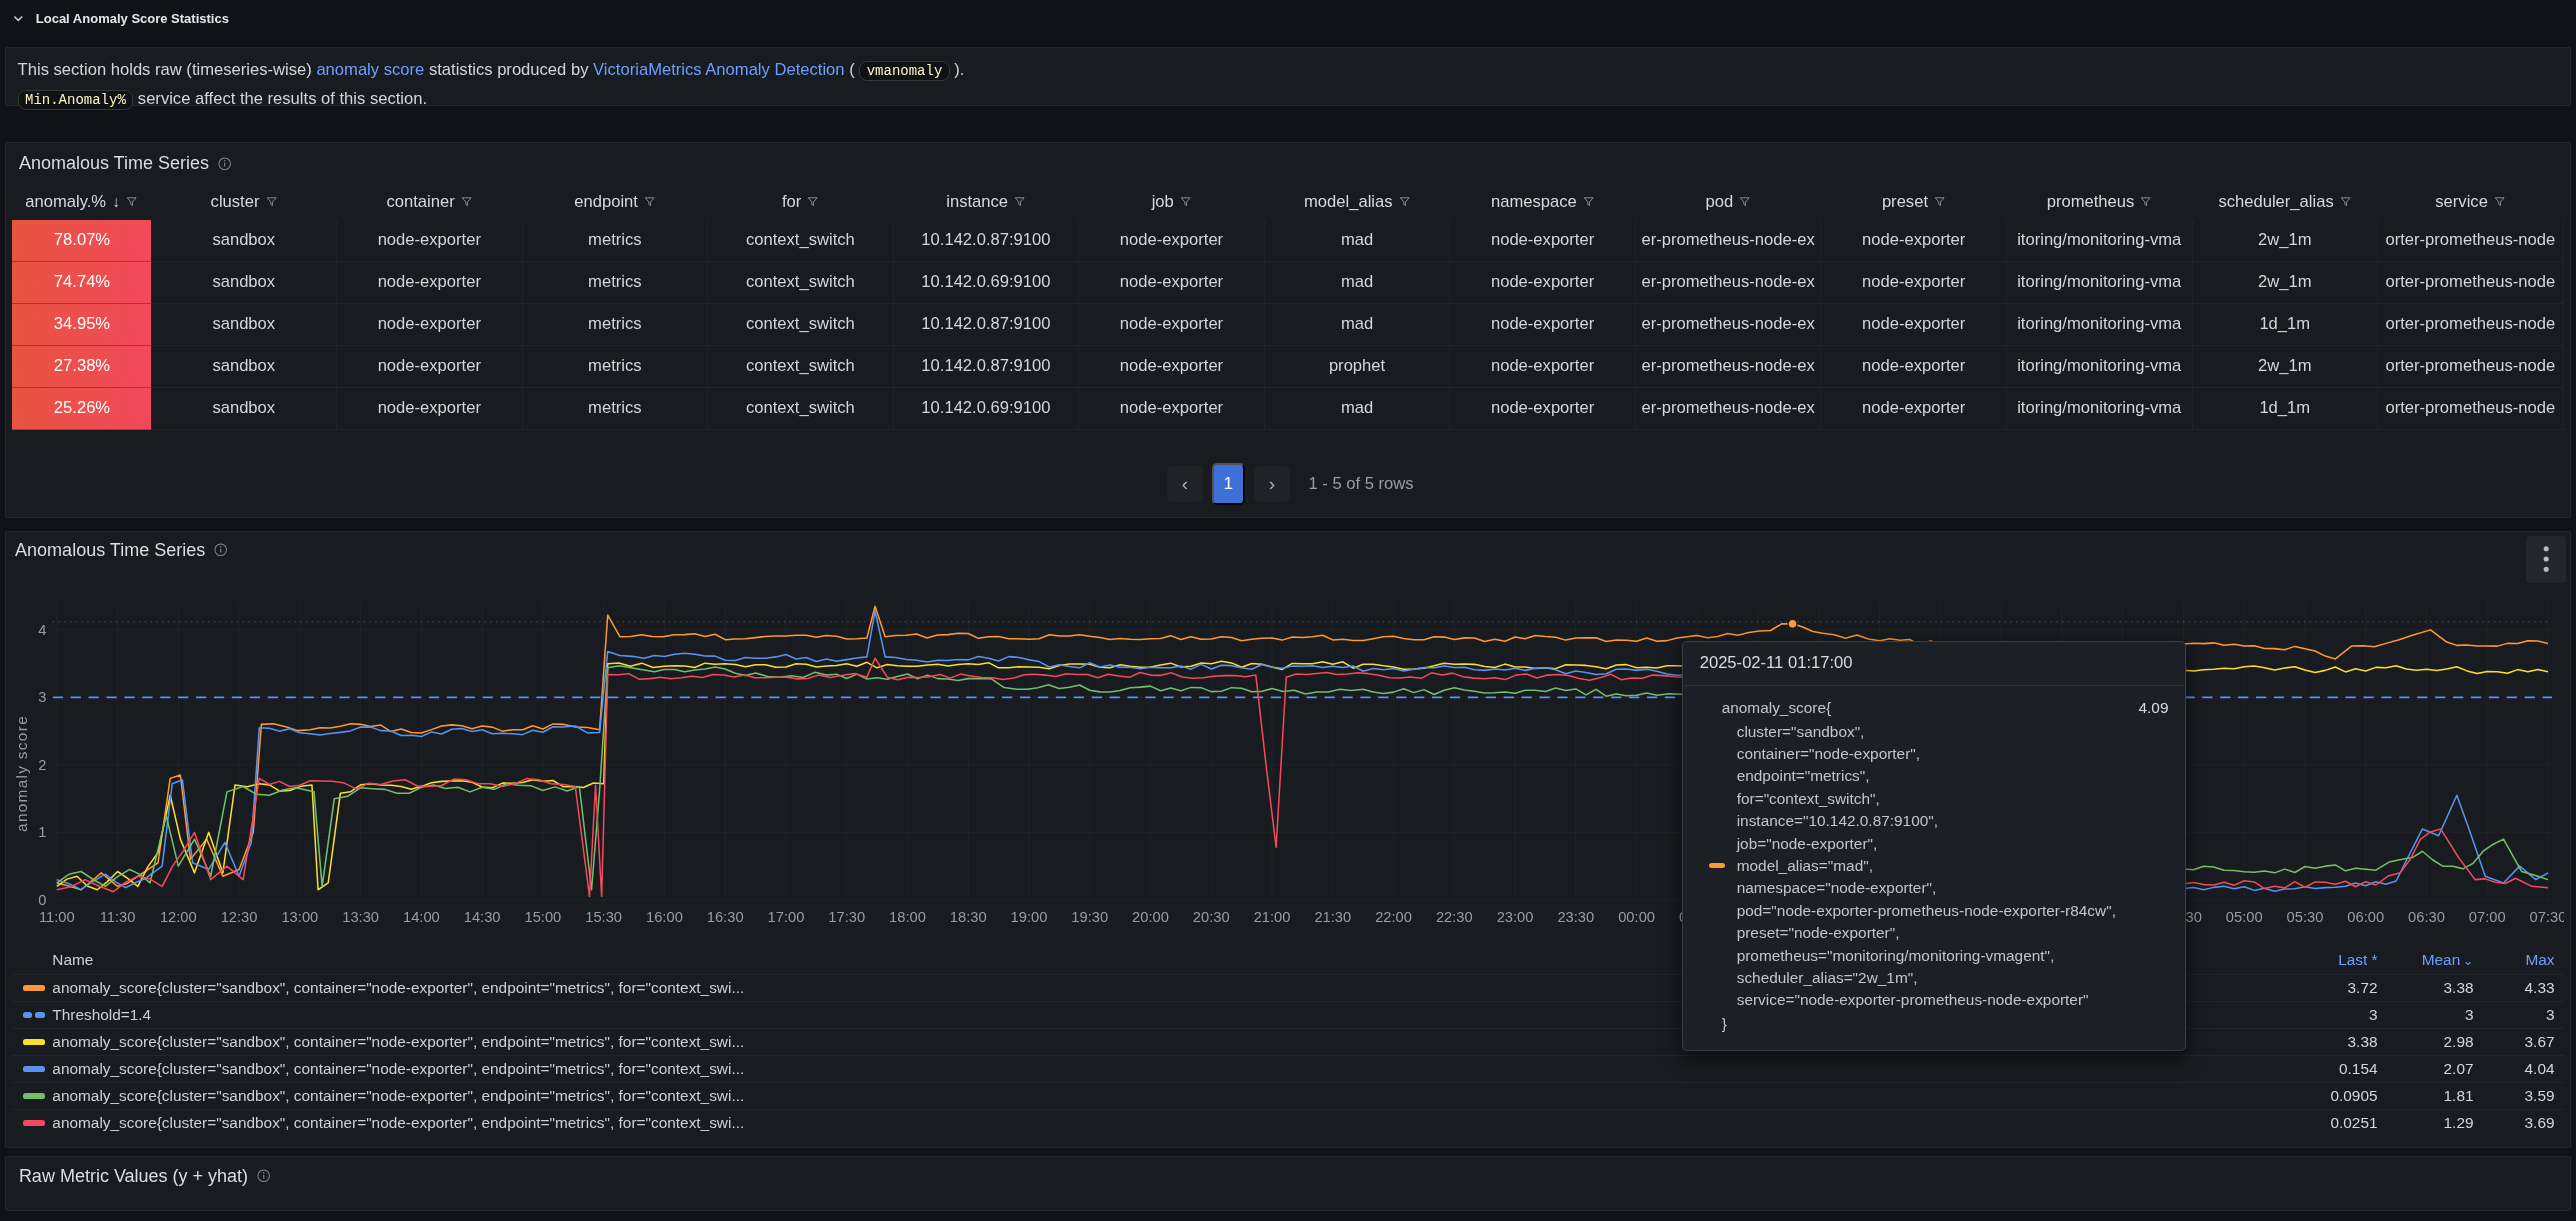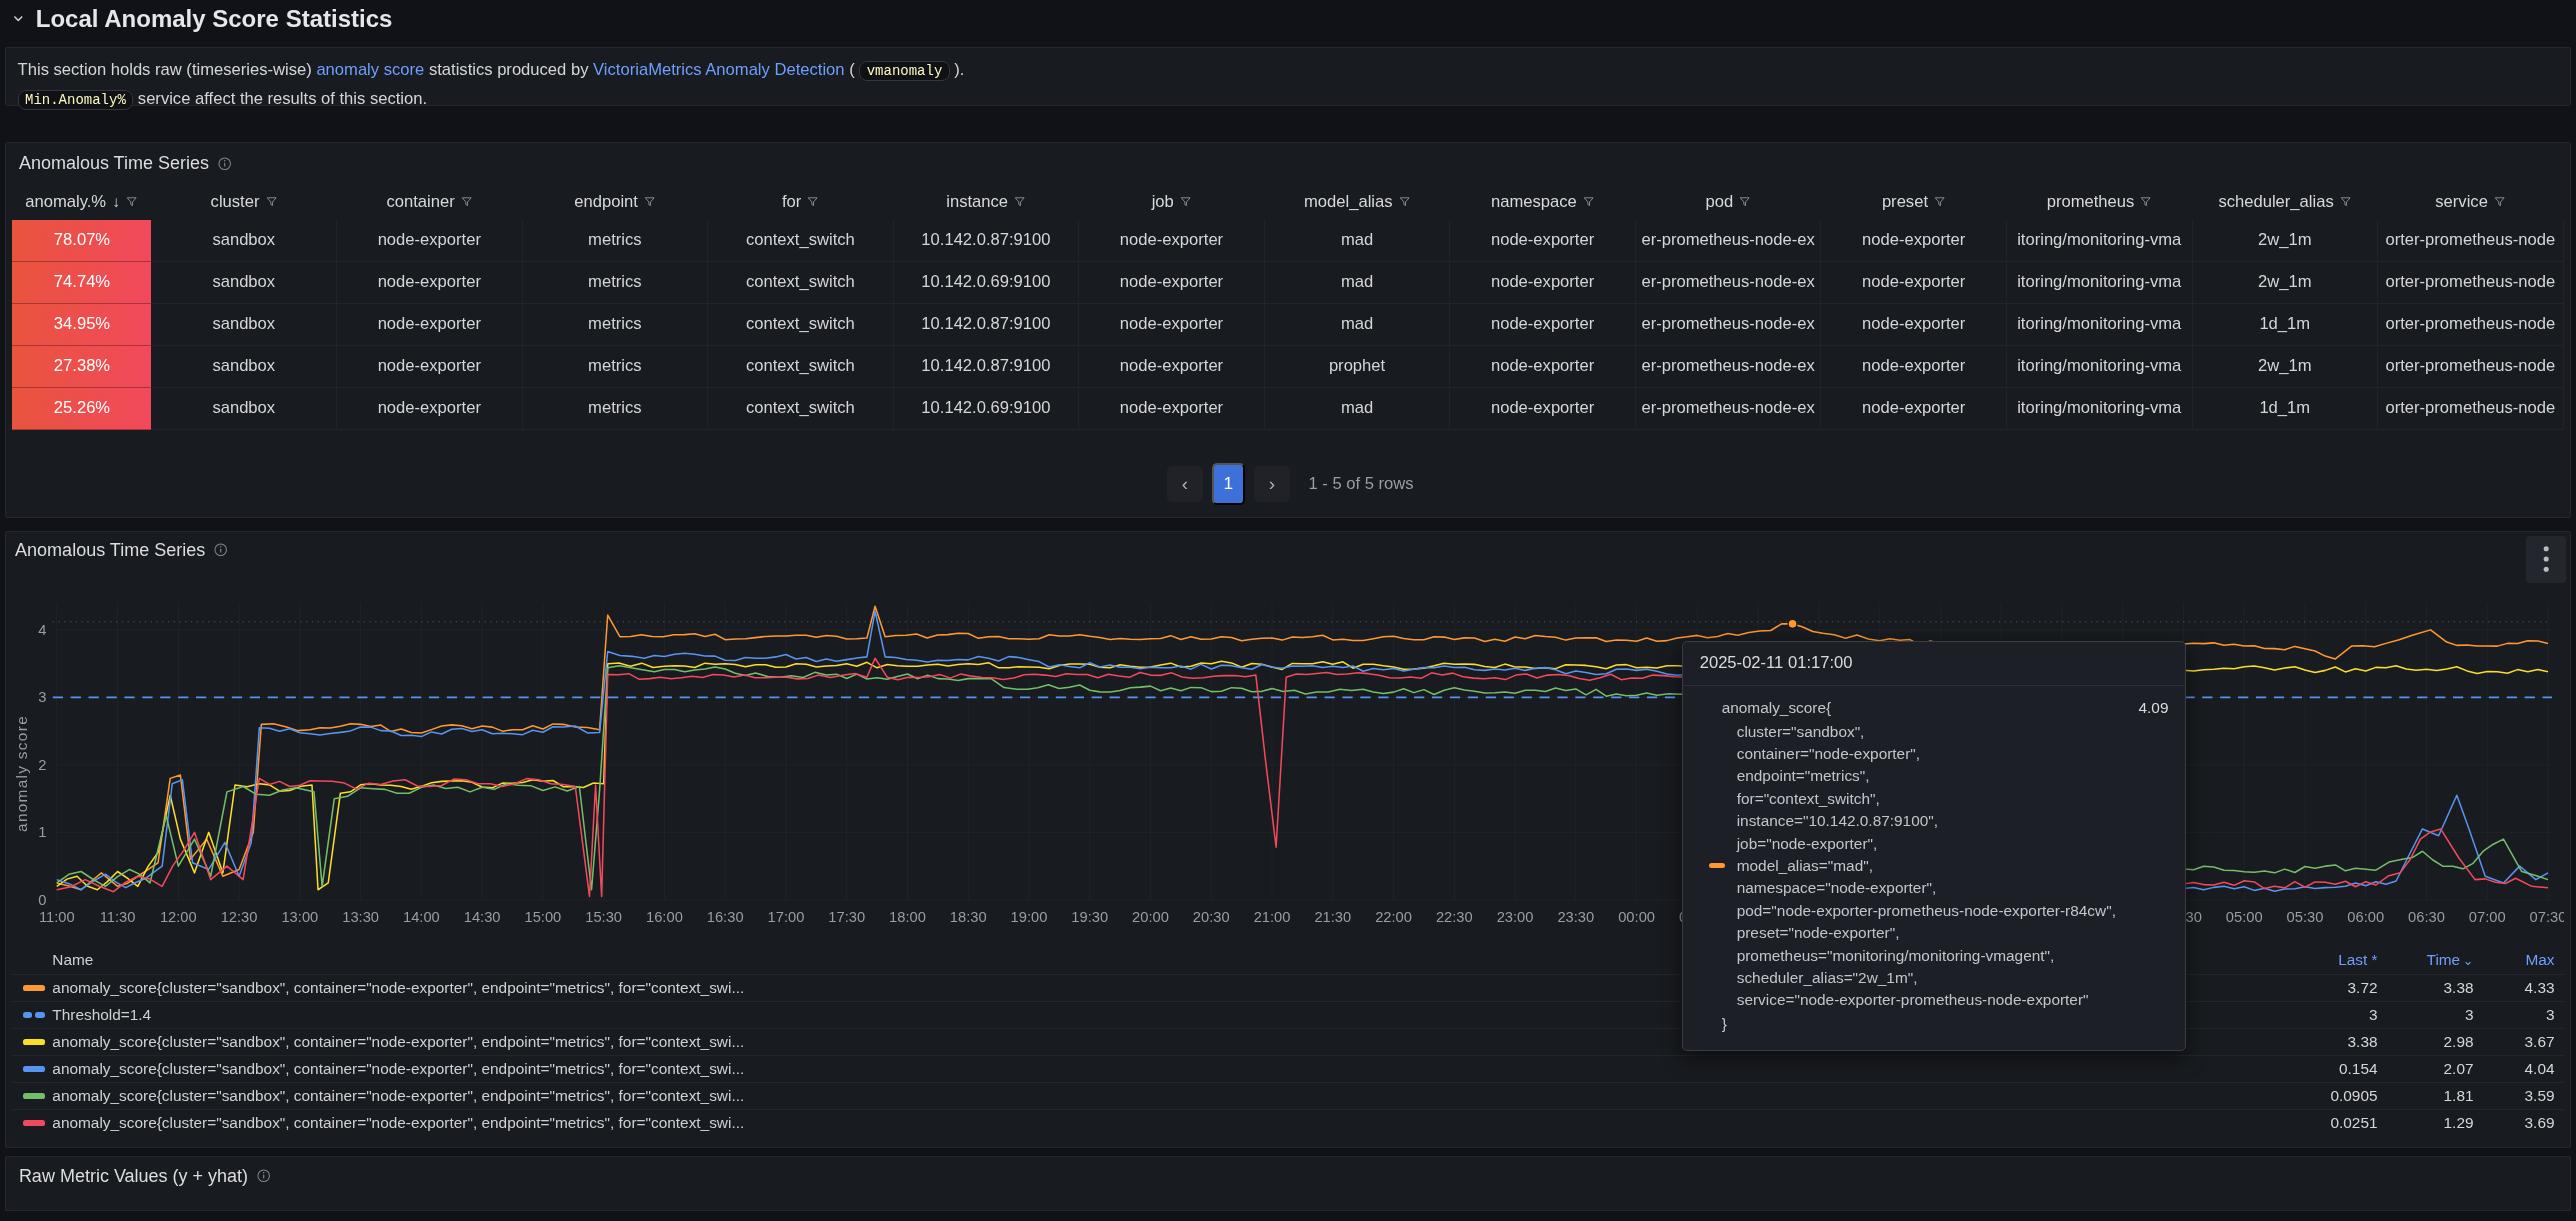--- a/index.html
+++ b/index.html
@@ -6,21 +6,21 @@
     --link:#6e9fff; --accent:#3d71d9; --grad-a:#e8543d; --grad-b:#f2495c;
     --panel:#181b1f; --bg:#111217; --txt:#d5d6da; --txt2:#9b9da2;
   }
   *{box-sizing:border-box}
   body{margin:0;width:2576px;height:1221px;background:var(--bg);overflow:hidden;
        font-family:"Liberation Sans",sans-serif;color:var(--txt)}
   .panel{background:var(--panel);border:0.6px solid rgba(204,204,220,.07);border-radius:1.9px;margin:0 5.1px}
 
   
   .section-header{display:flex;align-items:center;gap:9px;height:37px;padding-left:10.2px;cursor:pointer}
-  .section-title{font-size:24px;font-weight:600;color:#e6e7eb}
+  .section-title{font-size:13px;font-weight:600;color:#e6e7eb}
   .chev{width:16.6px;height:16.6px}
 
   
   .desc-panel{margin-top:10.2px;height:59px;padding:7.7px 11.5px;font-size:16.6px;line-height:27px}
   .desc-panel a{color:var(--link);text-decoration:none}
   .chip{font-family:Liberation Mono, monospace;font-size:14px;background:#101114;
         border:0.6px solid #34373d;border-radius:8px;padding:1.3px 6.4px;color:#fef9c3}
 
   
   .table-panel{margin-top:36px;height:376px;padding:5.1px 6.4px 0;position:relative}
@@ -440,21 +440,21 @@
         </div>
       <div class="tt-close">}</div>
     </div>
   </div>
 
   <div class="legend">
     <div class="lg-header">
       <span class="lg-marker"></span>
       <span class="lg-label">Name</span>
       <span class="lg-last">Last *</span>
-      <span class="lg-mean"><span>Time</span><span class="lg-caret">⌄</span></span>
+      <span class="lg-mean"><span>Mean</span><span class="lg-caret">⌄</span></span>
       <span class="lg-max">Max</span>
     </div>
     <div id="legend-rows">
         <div class="lg-row">
           <span class="lg-marker">
             <span class="bar" style="background: rgb(255, 152, 48);"></span>
           </span>
           <span class="lg-label">anomaly_score{cluster="sandbox", container="node-exporter", endpoint="metrics", for="context_swi...</span>
           <span class="lg-last">3.72</span>
           <span class="lg-mean">3.38</span>

